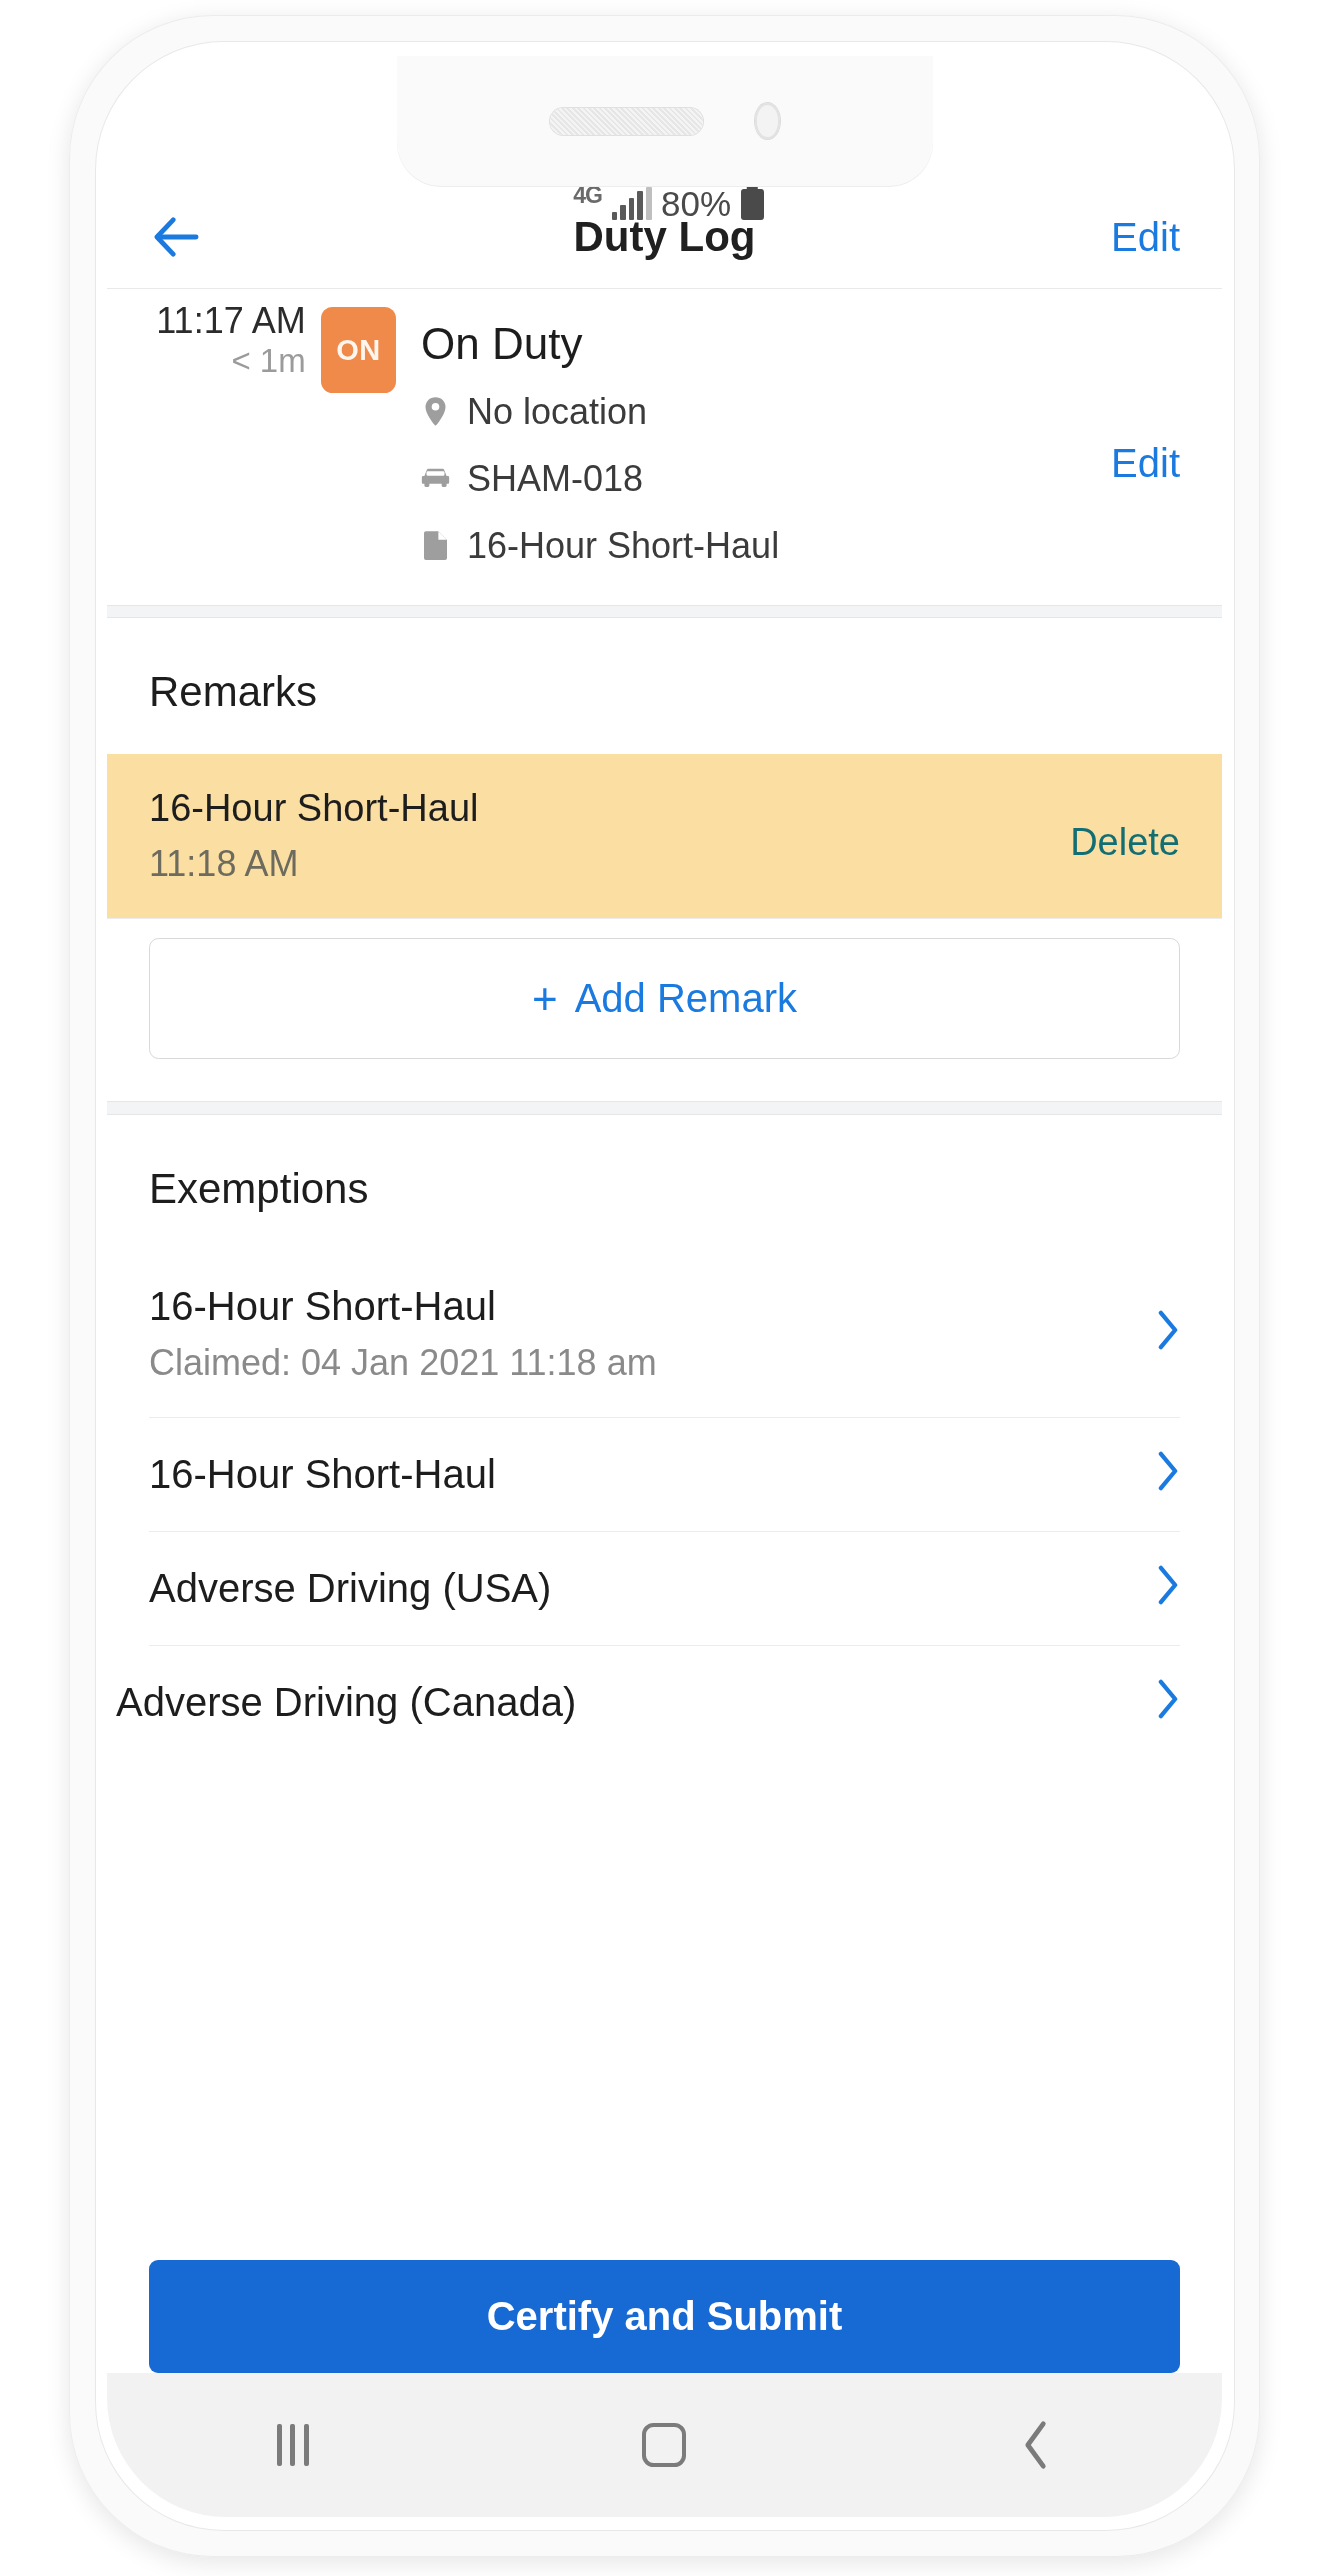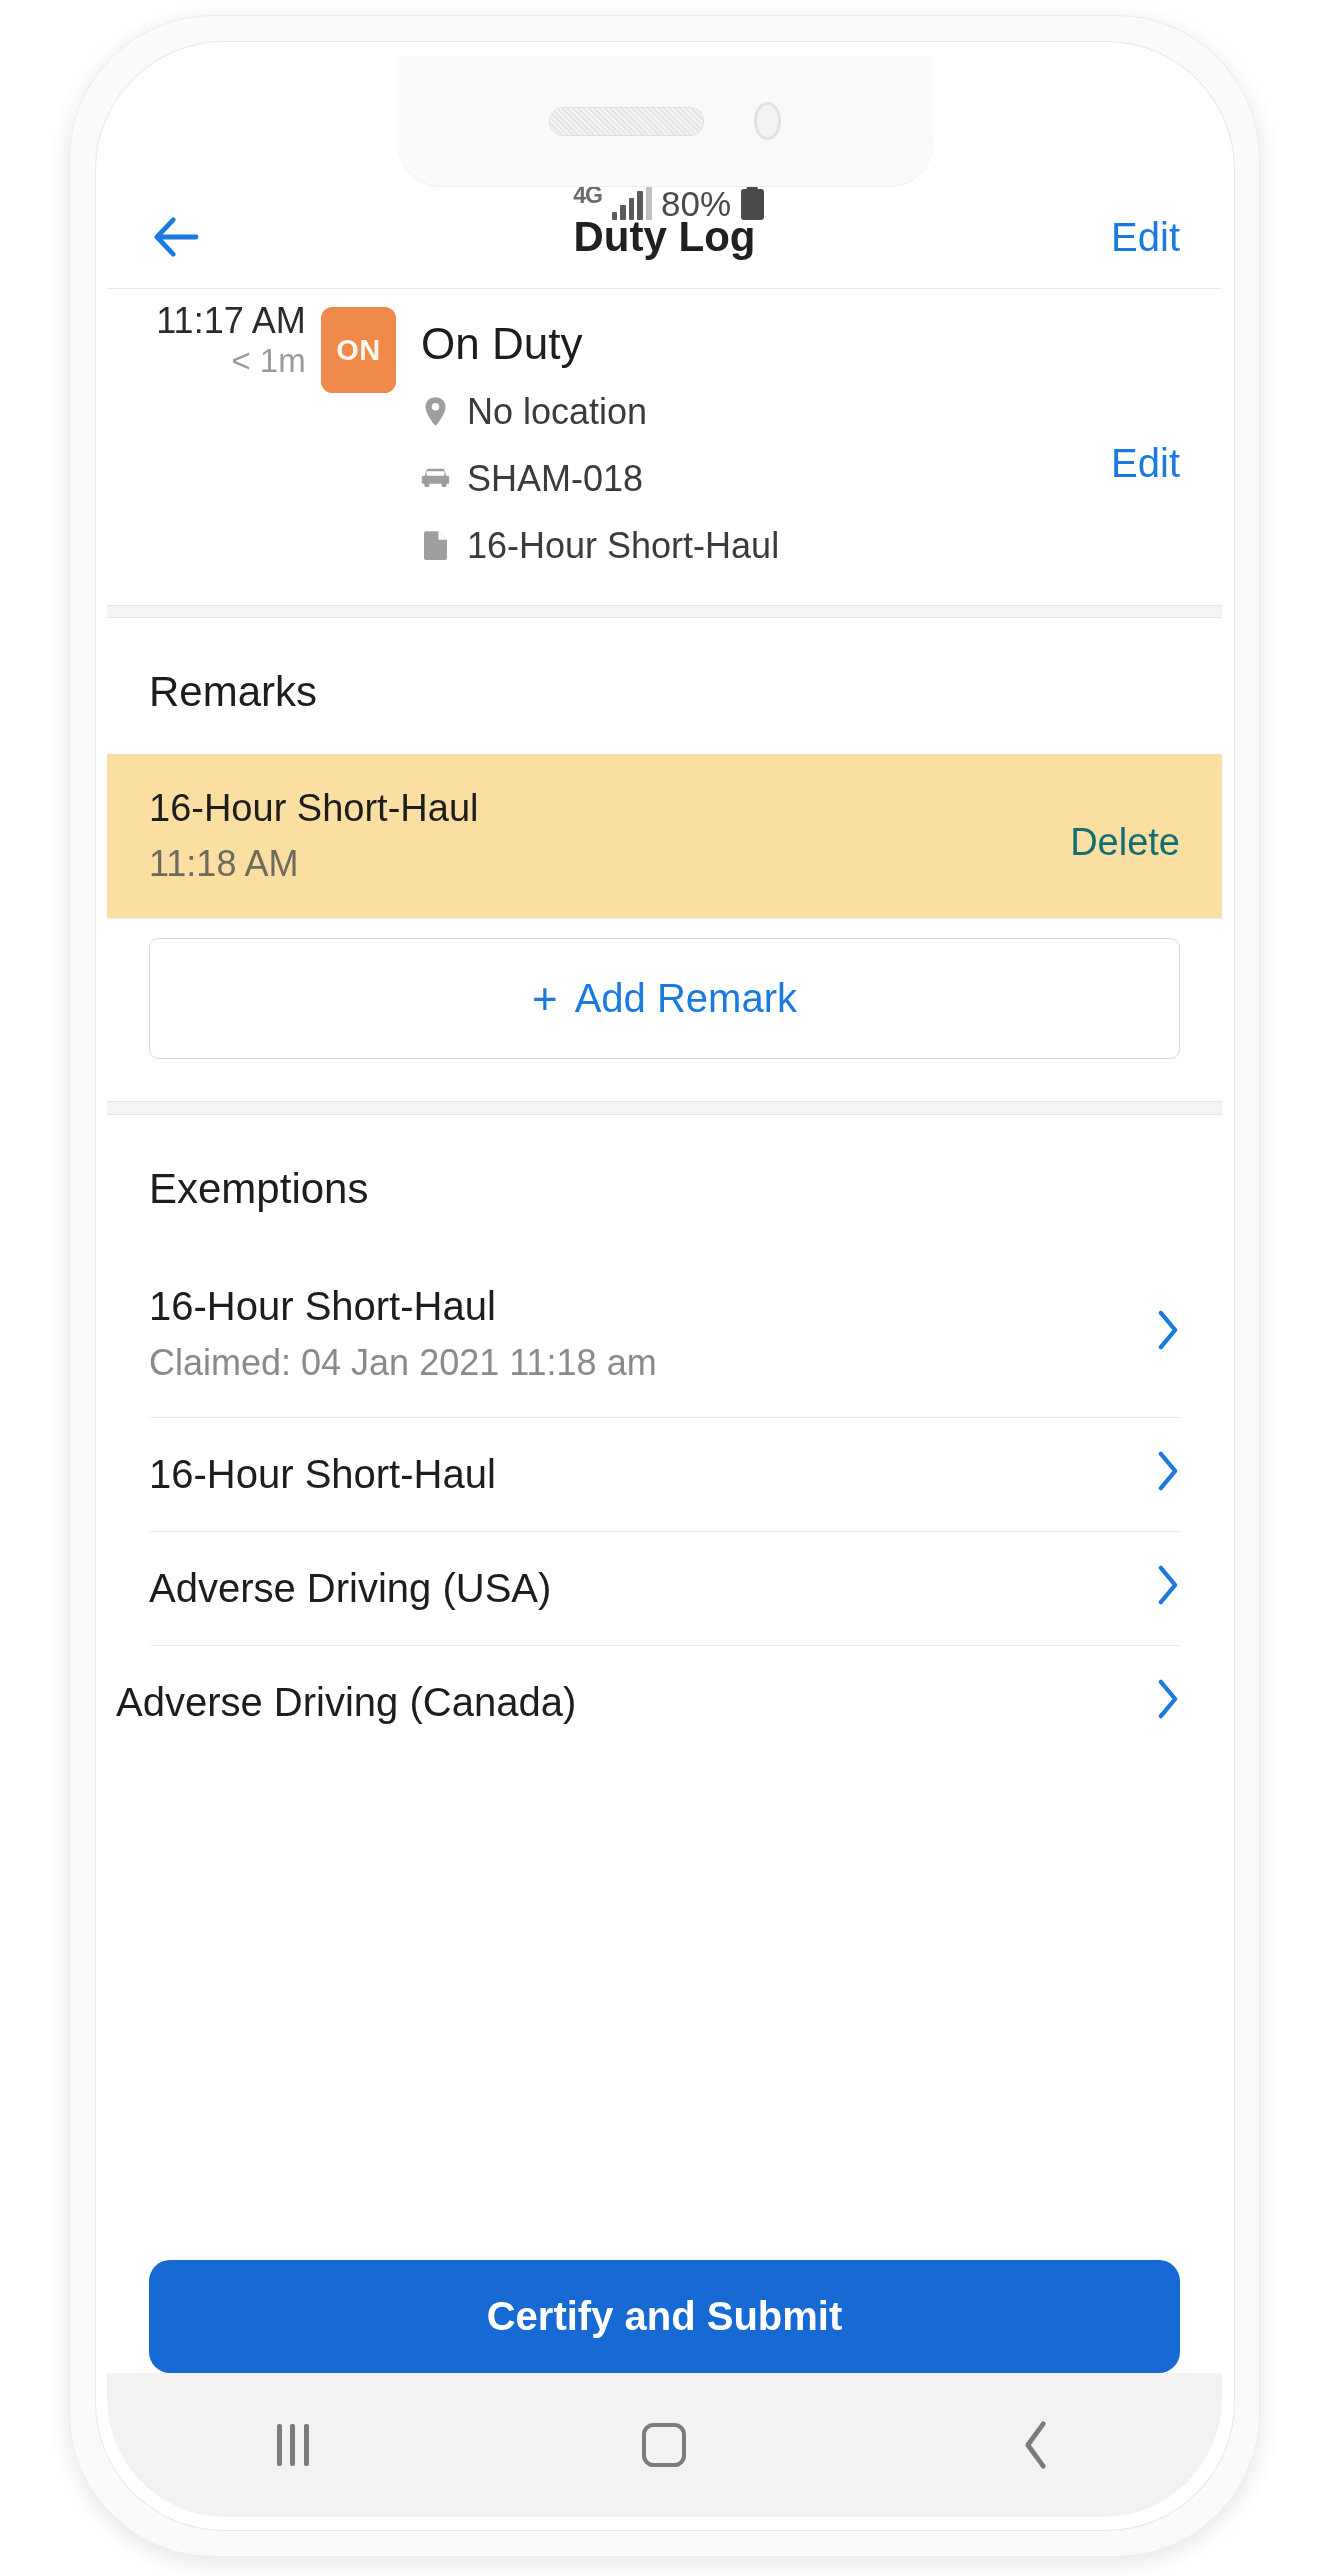--- a/index.html
+++ b/index.html
@@ -155,21 +155,21 @@
   .ex-name{font-size:40px;color:#1d1d1d;}
   .ex-sub{font-size:36px;color:#8a8a8a;margin-top:13.4px;}
   .chev{color:#1a7ae0;font-size:44px;line-height:1;}
 
   
   #cta-bar{
     position:absolute;left:0;right:0;bottom:144px;height:113px;
     padding:0 42px;background:#fff;z-index:12;
   }
   #certify-btn{
-    width:100%;height:113px;border-radius:21px;background:#1769D4;
+    width:100%;height:113px;border-radius:9px;background:#1769D4;
     color:#fff;font-size:40px;font-weight:bold;
     display:flex;align-items:center;justify-content:center;
   }
 
   
   #nav-bar{
     position:absolute;left:0;right:0;bottom:0;height:144px;
     background:#f2f2f2;display:flex;align-items:center;justify-content:space-around;
     z-index:14;
   }

